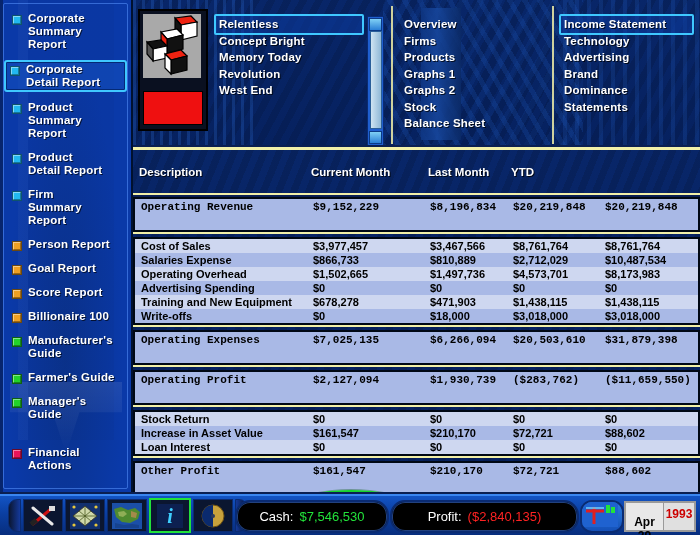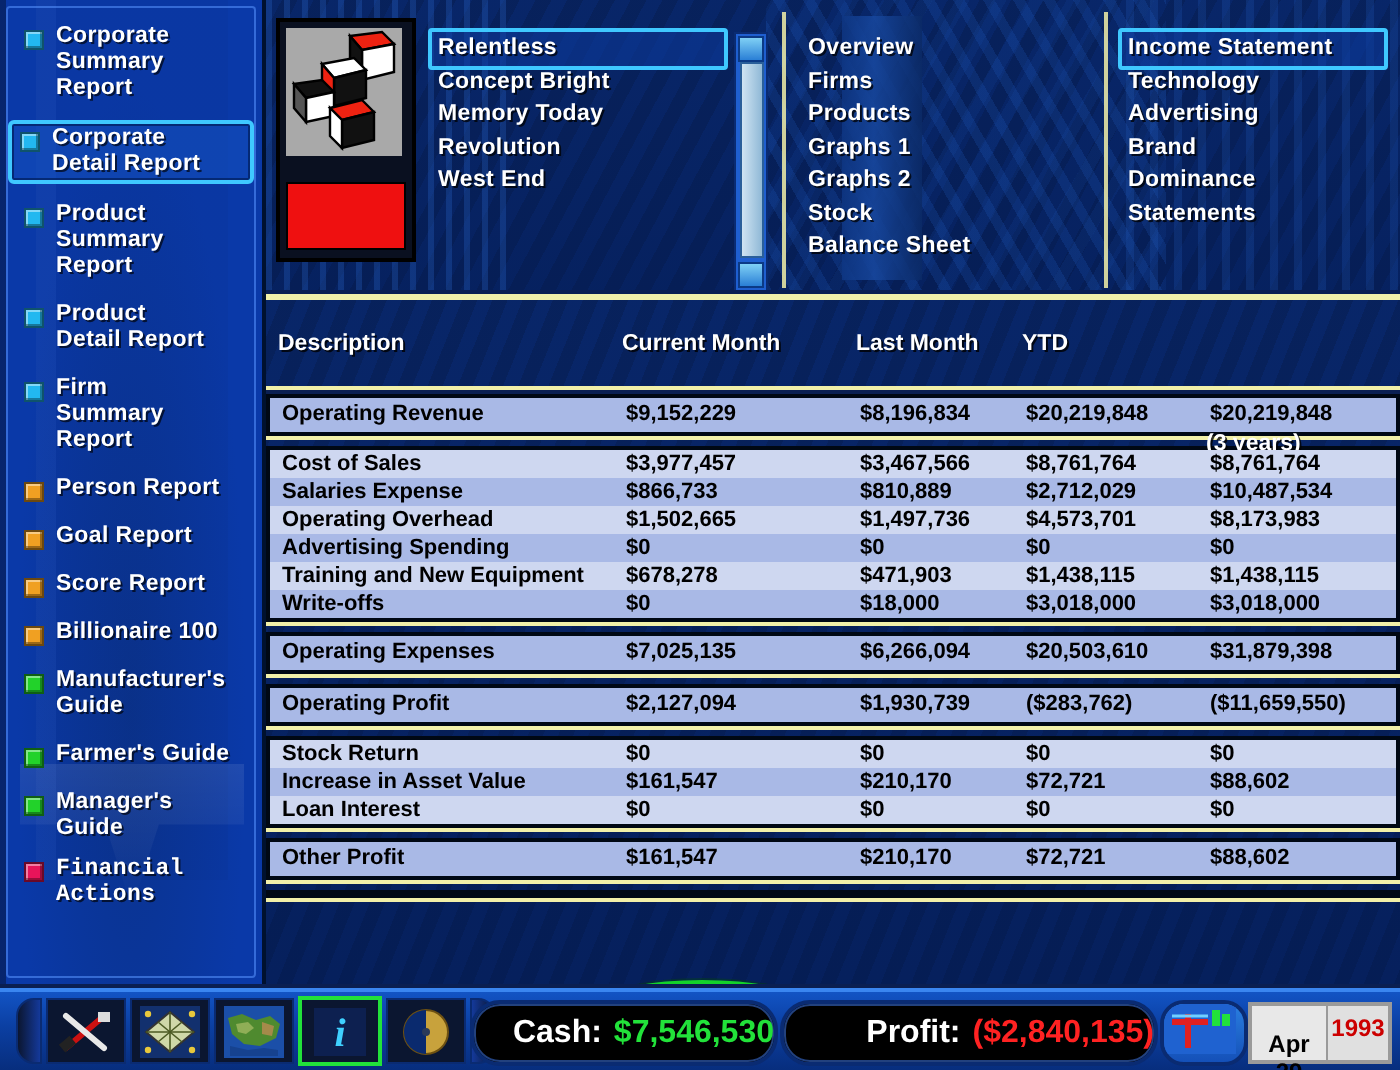--- a/index.html
+++ b/index.html
@@ -110,21 +110,21 @@
   #thead{position:relative;height:47px;color:#ffffff;font-size:11.5px;font-weight:bold;
      text-shadow:1px 1px 0 rgba(0,0,0,.8);}
   #thead .h{position:absolute;white-space:pre-line;line-height:13px;}
   #thead .hline{position:absolute;left:0;right:0;bottom:2px;height:2px;background:#f2f0a8;}
   #thead .hline2{position:absolute;left:0;right:0;bottom:0;height:2px;background:#0a1f52;}
   .trow{position:relative;height:14px;font-size:11px;font-weight:bold;color:#000;
      display:block;}
   .trow .c{position:absolute;top:0;line-height:14px;white-space:nowrap;}
   .trow.lite{background:#ced7f0;}
   .trow.dark{background:#a9b9e6;}
-  .trow.sum{background:#a9b9e6;height:17px;}
+  .trow.sum{background:#a9b9e6;height:31px;font-family:Liberation Mono, monospace;}
   .trow.sum .c{line-height:17px;}
   .sep-black{height:2px;background:#000814;}
   .sep-yellow{height:2px;background:#f2f0a8;}
   .sep-gap{height:3px;background:transparent;}
   .blk-wrap{border-left:2px solid #000814;border-right:2px solid #000814;}
 
   
   .cDesc{left:6px;}
   .cC1{left:178px;} .cC2{left:295px;} .cC3{left:378px;} .cC4{left:470px;}
 
@@ -141,21 +141,21 @@
   #tools{position:absolute;left:8px;top:5px;height:33px;display:flex;align-items:center;gap:2px;}
   .tbtn{width:38px;height:31px;border:1px solid #0a2b72;background:#0b1630;
      display:flex;align-items:center;justify-content:center;position:relative;overflow:hidden;}
   .tbtn.hl{border:2px solid #22e23a;}
   .cap{width:11px;height:31px;background:linear-gradient(90deg,#0b1630,#14399a);
      border:1px solid #0a2b72;border-radius:9px 0 0 9px;}
   .cap.r{border-radius:0 9px 9px 0;background:linear-gradient(90deg,#14399a,#0b1630);}
 
   .pill{position:absolute;top:6px;height:29px;background:#000000;
      border:2px solid #0a2b72;border-radius:15px;display:flex;align-items:center;
-     justify-content:flex-end;gap:6px;font-size:16px;font-weight:bold;color:#ffffff;
+     justify-content:center;gap:6px;font-size:13px;font-weight:normal;color:#ffffff;
      box-shadow:inset 0 0 0 1px #22417e;}
   #cashPill{left:235px;width:150px;}
   #profitPill{left:390px;width:185px;}
   .moneyGreen{color:#22e23a;}
   .moneyRed{color:#ff2222;}
 
   #chartBtn{position:absolute;left:580px;top:6px;width:40px;height:29px;
      background:linear-gradient(180deg,#2a7fe0,#1450b8);border:2px solid #0a2b72;
      border-radius:12px;overflow:hidden;}
   #datebox{position:absolute;left:624px;top:7px;width:68px;height:27px;
@@ -222,21 +222,21 @@
 Guide</span>
         </div>
         <div class="side-item" style="margin-top: 7px;">
           <span class="bul" style="background: rgb(34, 210, 42);"></span>
           <span class="lbl">Farmer's Guide</span>
         </div>
         <div class="side-item" style="margin-top: 7px;">
           <span class="bul" style="background: rgb(34, 210, 42);"></span>
           <span class="lbl">Manager's Guide</span>
         </div>
-        <div class="side-item" style="margin-top: 3px; font-family: Liberation Mono, monospace;">
+        <div class="side-item" style="margin-top: 21px;">
           <span class="bul" style="background: rgb(232, 20, 90);"></span>
           <span class="lbl">Financial Actions</span>
         </div>
         <div class="side-item" style="margin-top: 7px;"></div>
       </div>
   </div>
 
   <div id="banner">
     <div class="cityA"></div>
     <div class="cityB"></div>

